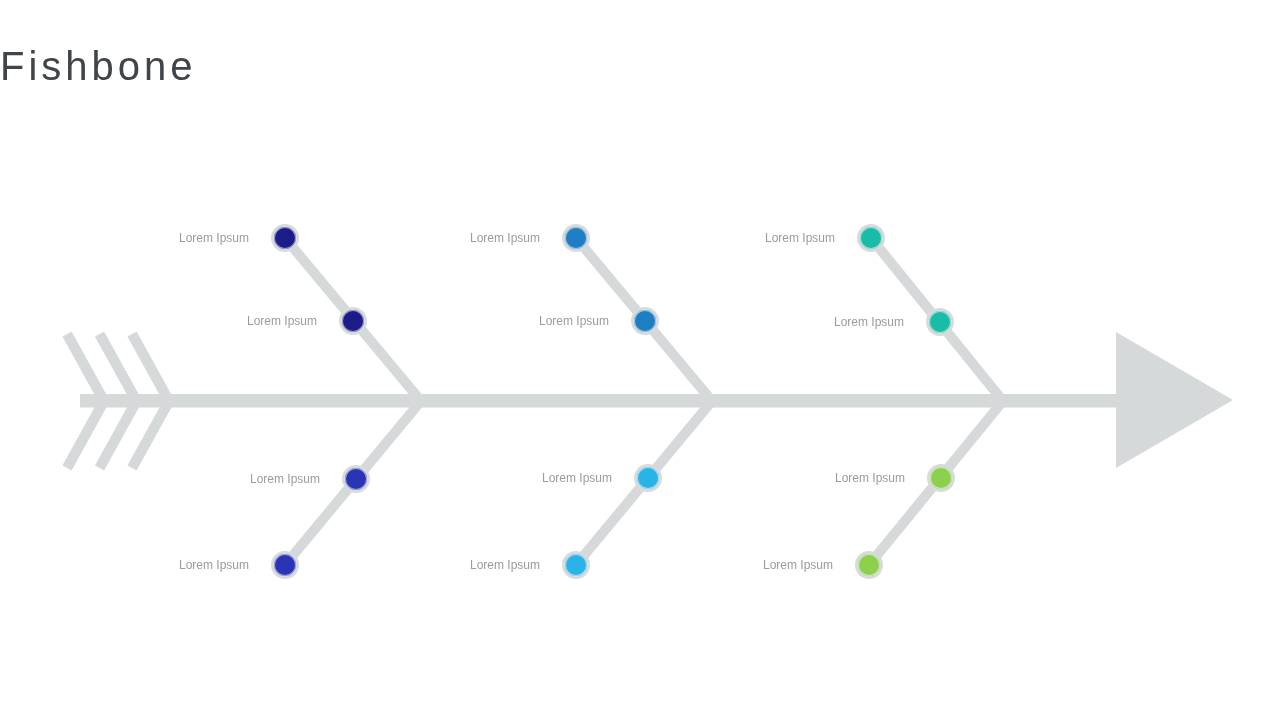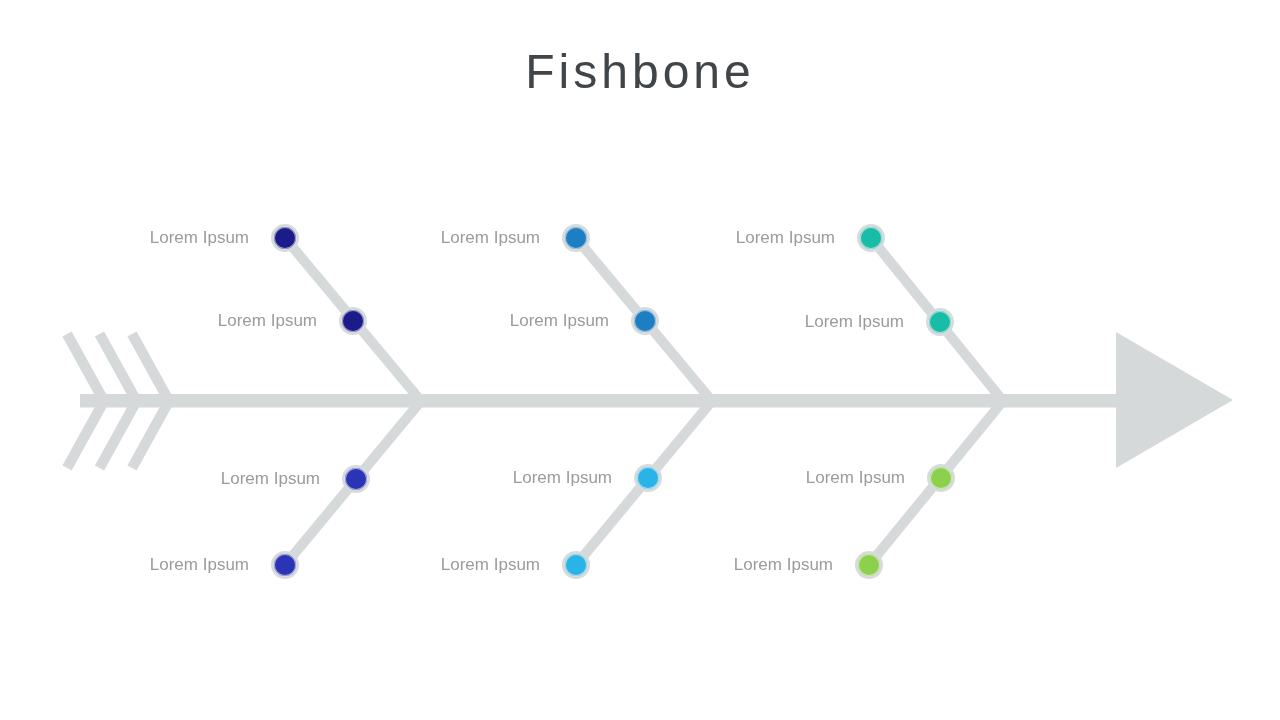--- a/index.html
+++ b/index.html
@@ -10,22 +10,21 @@
     height: 720px;
     background: var(--bg, #ffffff);
     overflow: hidden;
     font-family: "Liberation Sans", "DejaVu Sans", sans-serif;
   }
   .slide-title {
     position: absolute;
     top: 44px;
     left: 0;
     width: 100%;
-    text-align: center;
-    font-size: 48px;
+    font-size: 40px;
     font-weight: 400;
     letter-spacing: 4px;
     color: var(--title, #404549);
   }
   .diagram-svg {
     position: absolute;
     left: 0;
     top: 0;
     width: 1280px;
     height: 720px;
@@ -54,21 +53,21 @@
     box-shadow: inset 0 0 0 1px rgba(255,255,255,0.55);
   }
   .cause-label {
     position: absolute;
     right: 36px;
     top: -14px;
     height: 28px;
     line-height: 28px;
     white-space: nowrap;
     text-align: right;
-    font-size: 17px;
+    font-size: 12px;
     color: var(--label, #9b9b9b);
   }
 </style>
 </head>
 <body>
 
 <div class="slide">
 
   <div class="slide-title">Fishbone</div>
 

